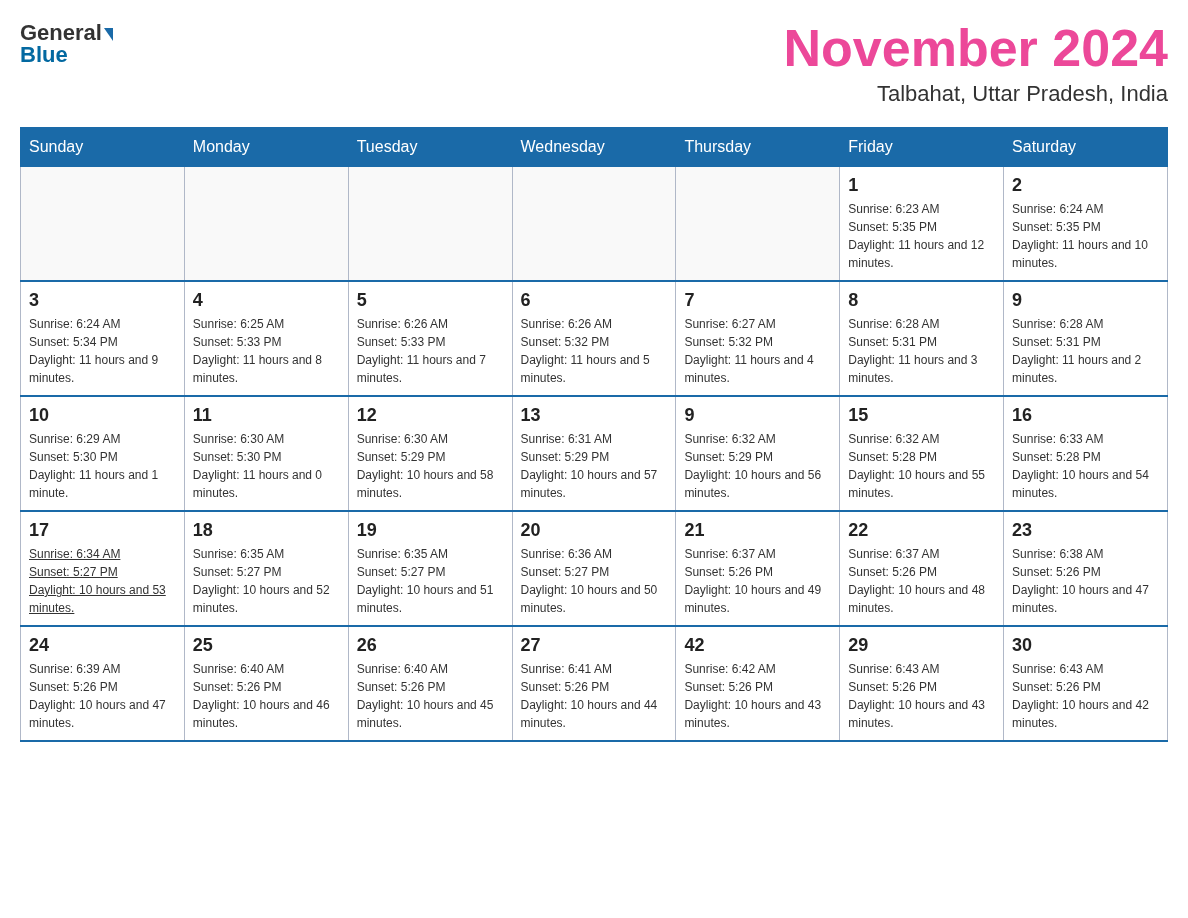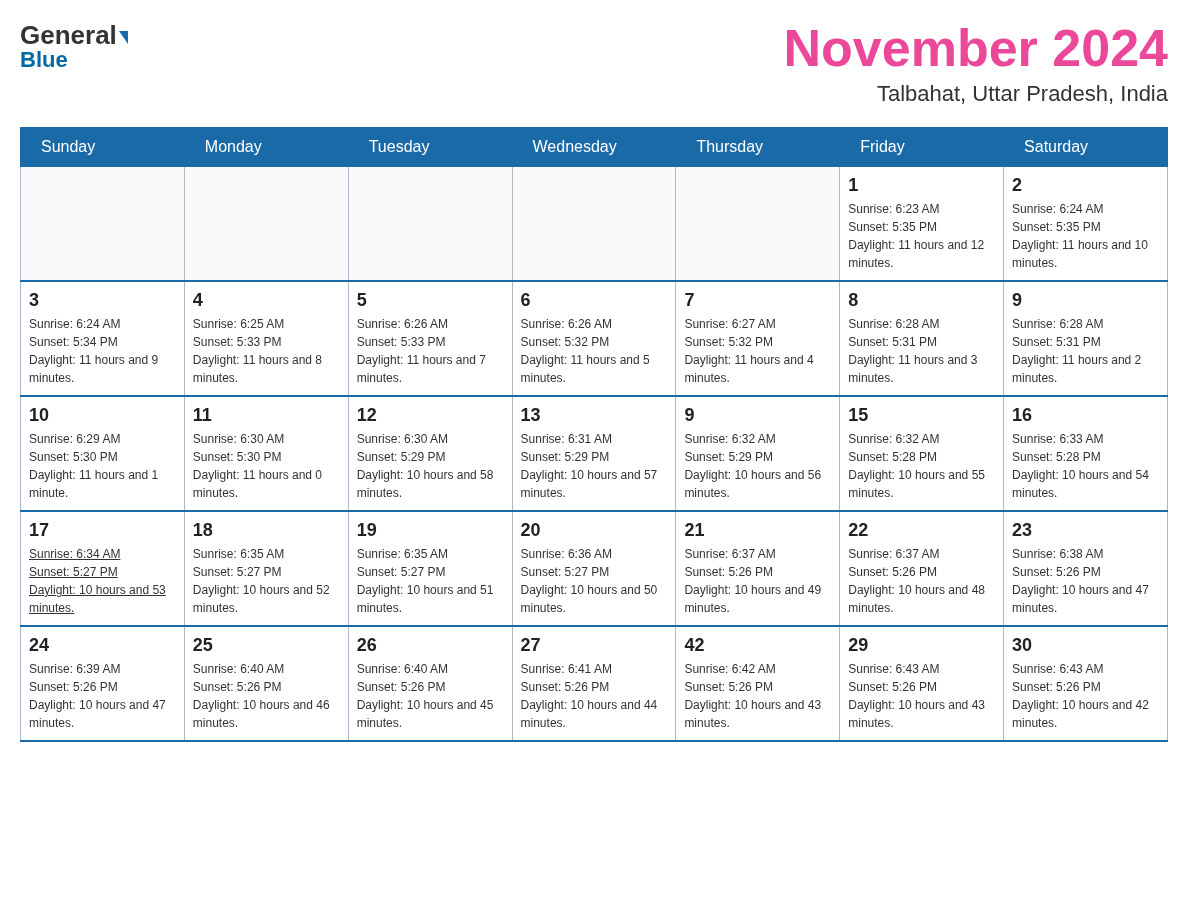--- a/index.html
+++ b/index.html
@@ -15,21 +15,21 @@
       justify-content: space-between;
       align-items: flex-start;
       margin-bottom: 20px;
     }
     .logo {
       display: flex;
       flex-direction: column;
       align-items: flex-start;
     }
     .logo-text {
-      font-size: 26px;
+      font-size: 22px;
       font-weight: bold;
       color: #333;
     }
     .logo-text span {
       color: #1a6aa8;
     }
     .logo-blue {
       color: #0369a1;
       font-size: 22px;
       font-weight: bold;
@@ -49,21 +49,21 @@
       color: #333;
       margin-top: 4px;
     }
     .calendar {
       width: 100%;
       border-collapse: collapse;
     }
     .calendar th {
       background-color: #1a6aa8;
       color: #fff;
-      padding: 10px 20px;
+      padding: 10px 8px;
       font-size: 16px;
       font-weight: normal;
       text-align: left;
       border: 1px solid #1a6aa8;
     }
     .calendar td {
       border: 1px solid #b0b8c8;
       vertical-align: top;
       padding: 8px;
       width: 14.28%;

